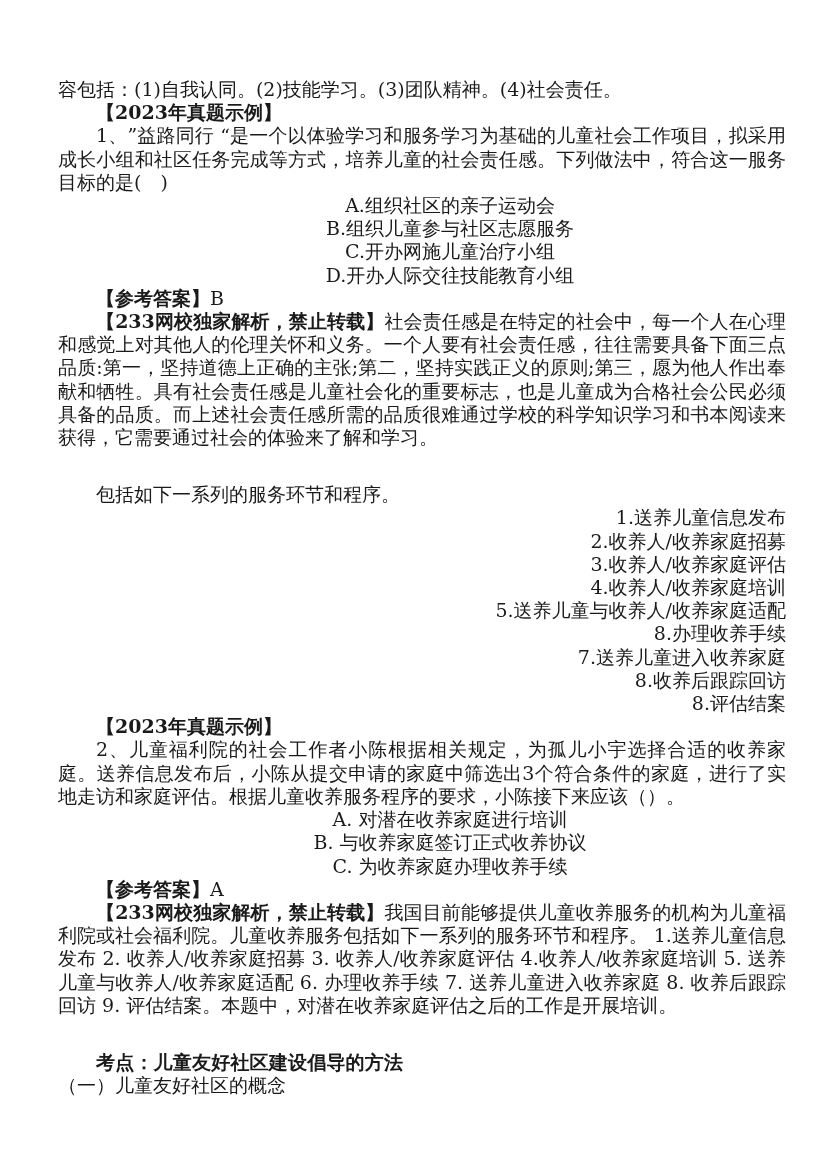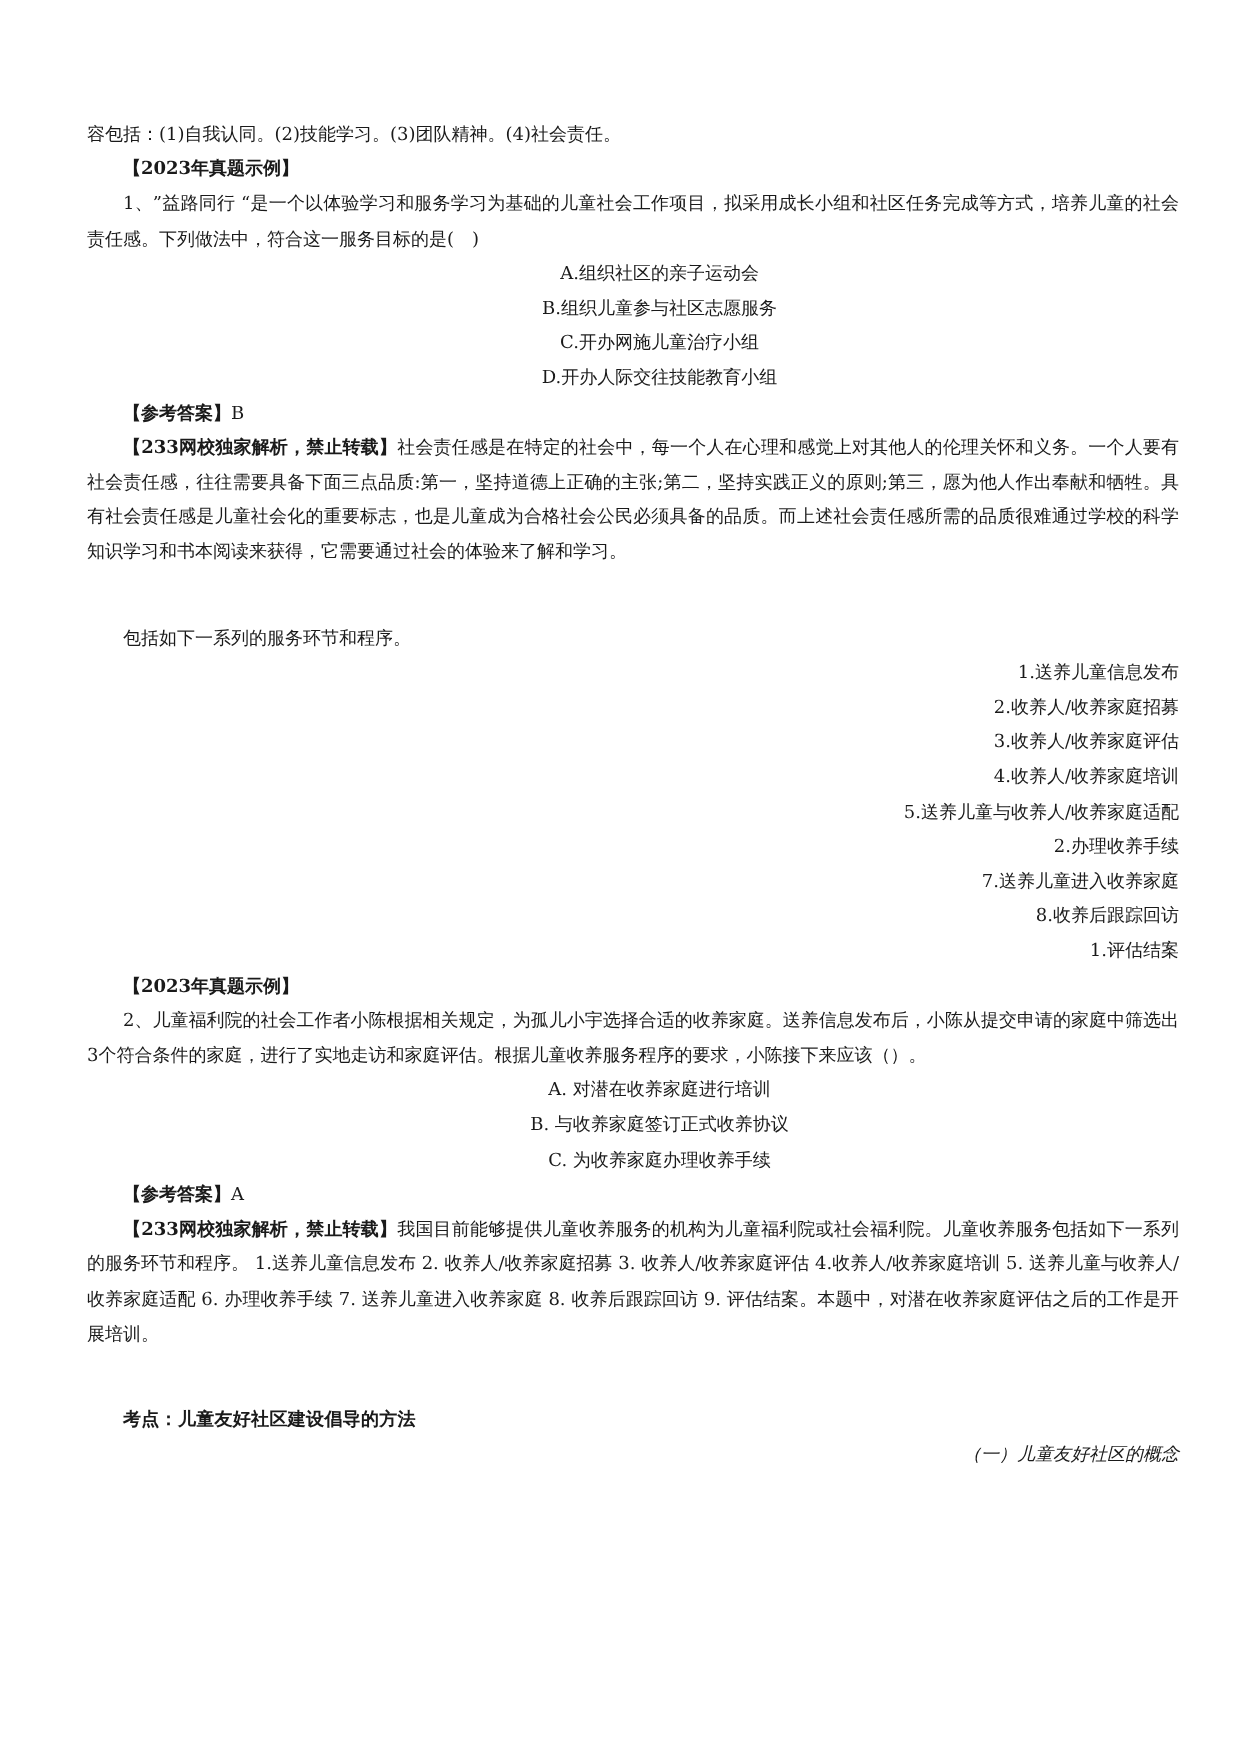--- a/index.html
+++ b/index.html
@@ -16,21 +16,21 @@
   }
   .page {
     position: relative;
     width: 830px;
     height: 1175px;
     background: #ffffff;
     box-sizing: border-box;
     padding: 78px 44px 0 58px;
   }
   .doc-body {
-    font-size: 12px;
+    font-size: 19px;
     line-height: 23px;
     text-align: justify;
     text-justify: inter-ideograph;
   }
   
   p {
     margin: 0;
     padding: 0;
   }
   .flow {
@@ -58,22 +58,21 @@
     text-align: right;
   }
   .bold {
     font-weight: bold;
   }
   .gap-lg {
     height: 34px;
   }
   .plain-line {
     line-height: 23.2px;
-    text-align: right;
-    font-style: italic;
+    text-align: left;
   }
   .sect-head {
     text-indent: 2em;
     font-weight: bold;
     line-height: 23.2px;
     letter-spacing: 0.2px;
   }
 </style>
 </head>
 <body>
@@ -99,24 +98,24 @@
     <div class="gap-lg"></div>
 
 
     <p class="indent2">包括如下一系列的服务环节和程序。</p>
 
     <p class="step">1.送养儿童信息发布</p>
     <p class="step">2.收养人/收养家庭招募</p>
     <p class="step">3.收养人/收养家庭评估</p>
     <p class="step">4.收养人/收养家庭培训</p>
     <p class="step">5.送养儿童与收养人/收养家庭适配</p>
-    <p class="step">2.办理收养手续</p>
+    <p class="step">8.办理收养手续</p>
     <p class="step">7.送养儿童进入收养家庭</p>
     <p class="step">8.收养后跟踪回访</p>
-    <p class="step">1.评估结案</p>
+    <p class="step">8.评估结案</p>
 
     <p class="indent-hdr">【2023年真题示例】</p>
 
     <p class="indent2">2、儿童福利院的社会工作者小陈根据相关规定，为孤儿小宇选择合适的收养家庭。送养信息发布后，小陈从提交申请的家庭中筛选出3个符合条件的家庭，进行了实地走访和家庭评估。根据儿童收养服务程序的要求，小陈接下来应该（）。</p>
 
     <p class="opt">A. 对潜在收养家庭进行培训</p>
     <p class="opt">B. 与收养家庭签订正式收养协议</p>
     <p class="opt">C. 为收养家庭办理收养手续</p>
 
     <p class="indent2"><span class="bold">【参考答案】</span><span>A</span></p>

